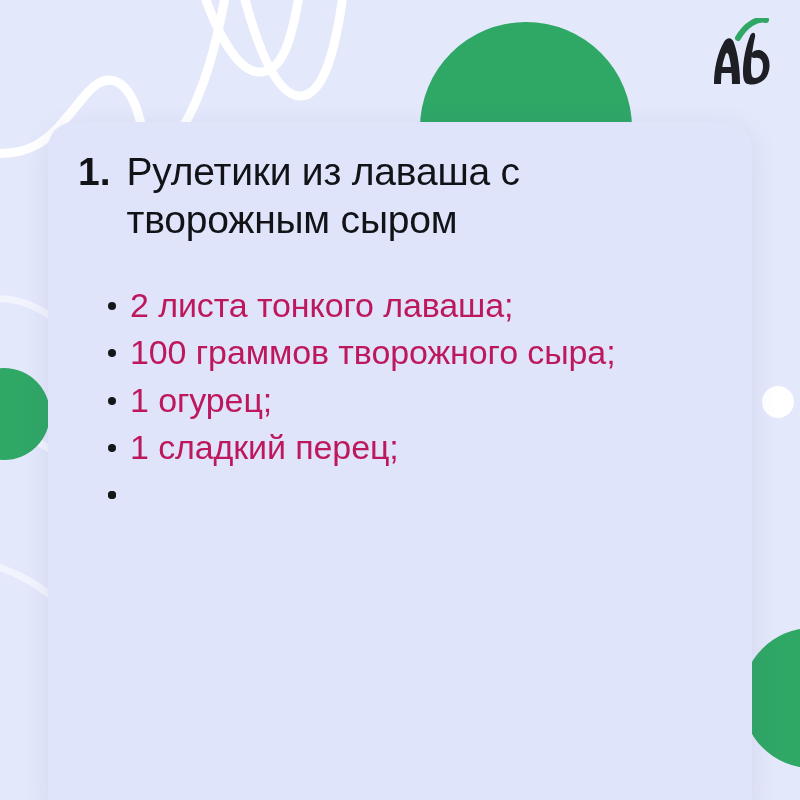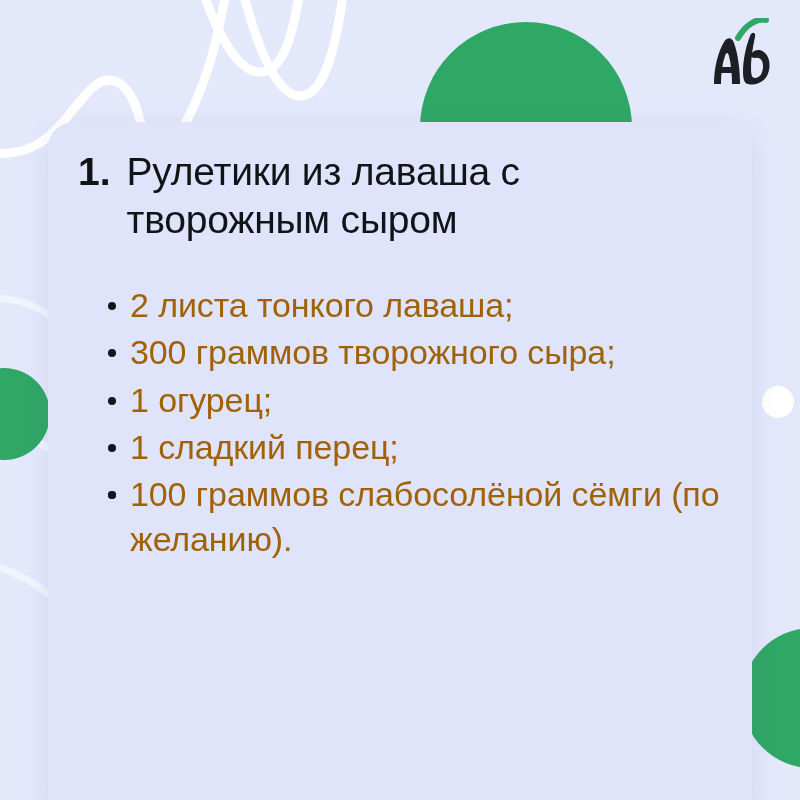--- a/index.html
+++ b/index.html
@@ -90,21 +90,21 @@
   .ingredients {
     list-style: none;
     margin: 40px 0 0 0;
     padding: 0;
   }
   .ingredient {
     position: relative;
     padding-left: 52px;
     font-size: 34px;
     line-height: 1.33;
-    color: #a16207;
+    color: #be185d;
     margin-bottom: 2px;
     letter-spacing: -0.1px;
   }
   .ingredient .bullet {
     position: absolute;
     left: 30px;
     top: 19px;
     width: 8px;
     height: 8px;
     background: #14161a;
@@ -178,33 +178,32 @@
       <div class="title-text">Рулетики из лаваша с творожным сыром</div>
     </div>
 
     <ul class="ingredients">
       <li class="ingredient">
         <span class="bullet"></span>
         <span>2 листа тонкого лаваша;</span>
       </li>
       <li class="ingredient">
         <span class="bullet"></span>
-        <span>300 граммов творожного сыра;</span>
+        <span>100 граммов творожного сыра;</span>
       </li>
       <li class="ingredient">
         <span class="bullet"></span>
         <span>1 огурец;</span>
       </li>
       <li class="ingredient">
         <span class="bullet"></span>
         <span>1 сладкий перец;</span>
       </li>
       <li class="ingredient">
         <span class="bullet"></span>
       </li>
       <li class="ingredient">
         <span class="bullet"></span>
-        <span>100 граммов слабосолёной сёмги (по желанию).</span>
       </li>
     </ul>
 
   </div>
 </div>
 
 </body></html>

